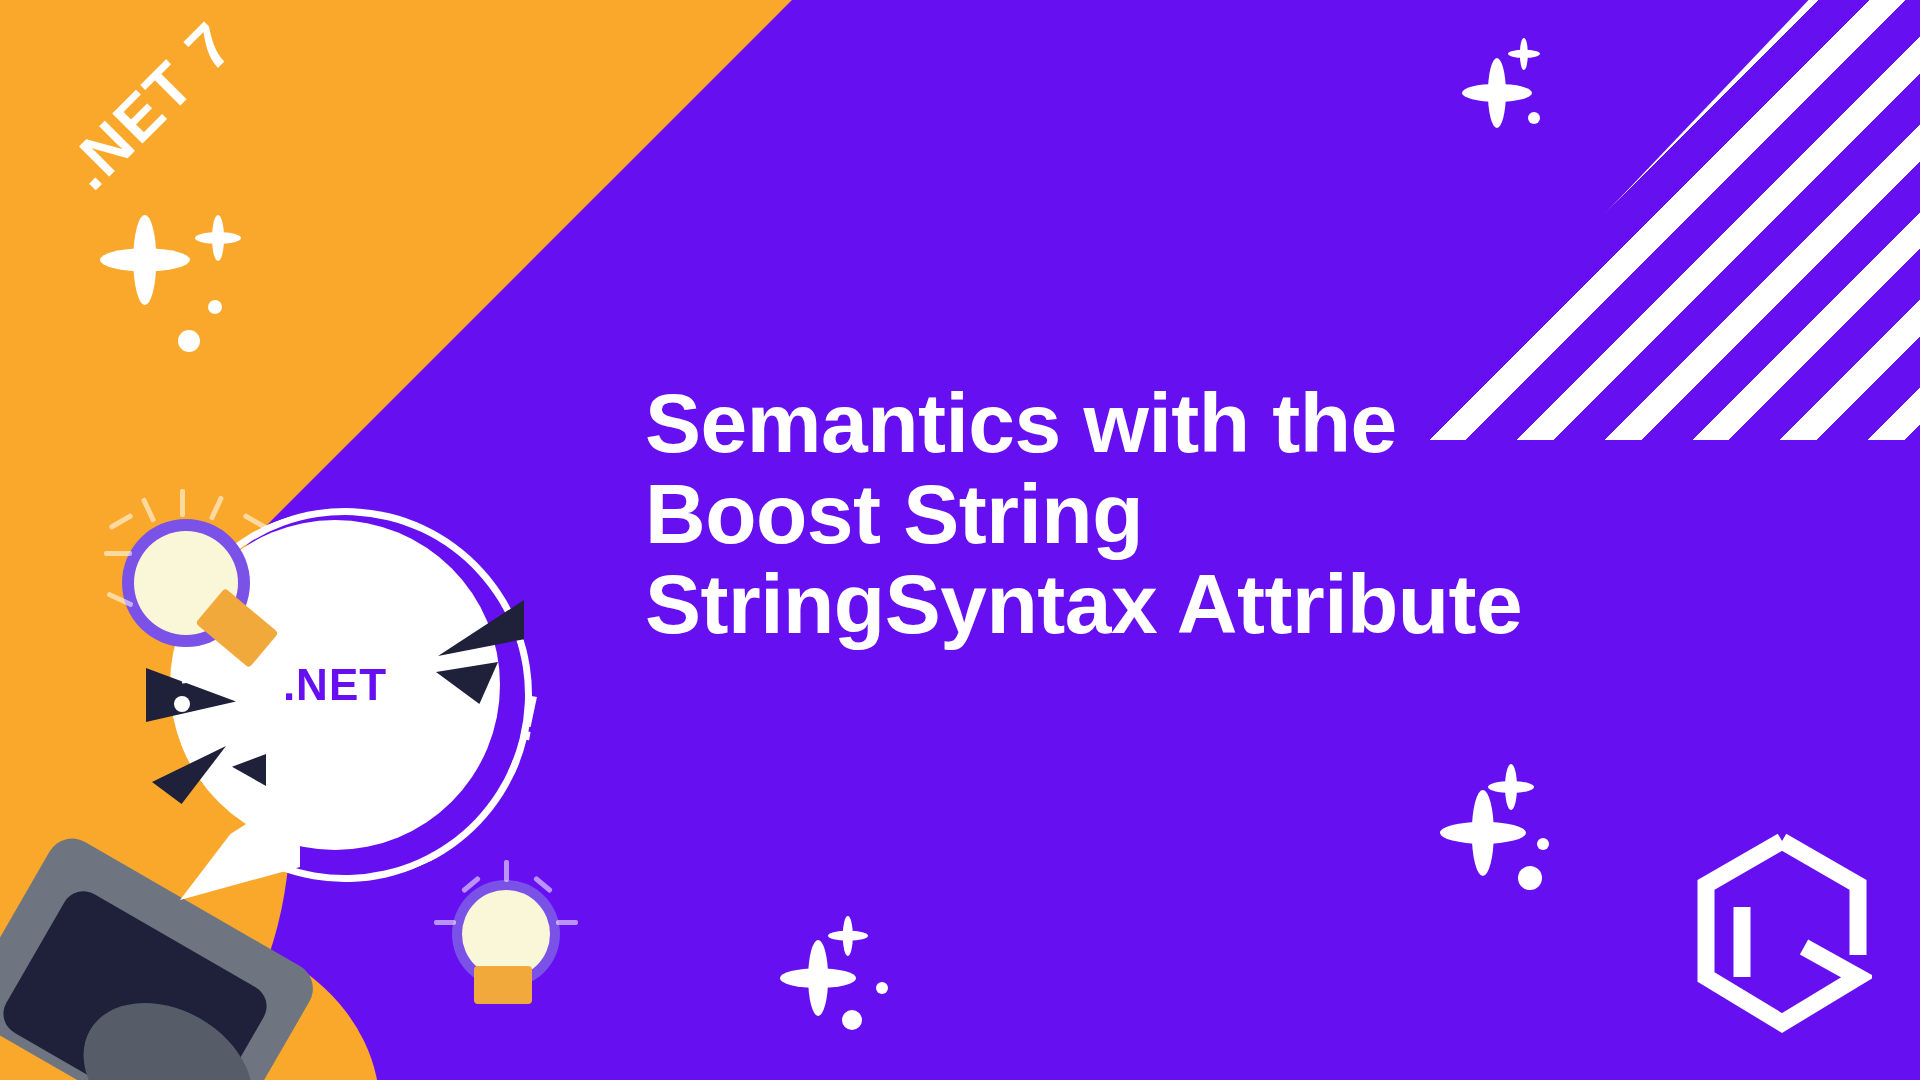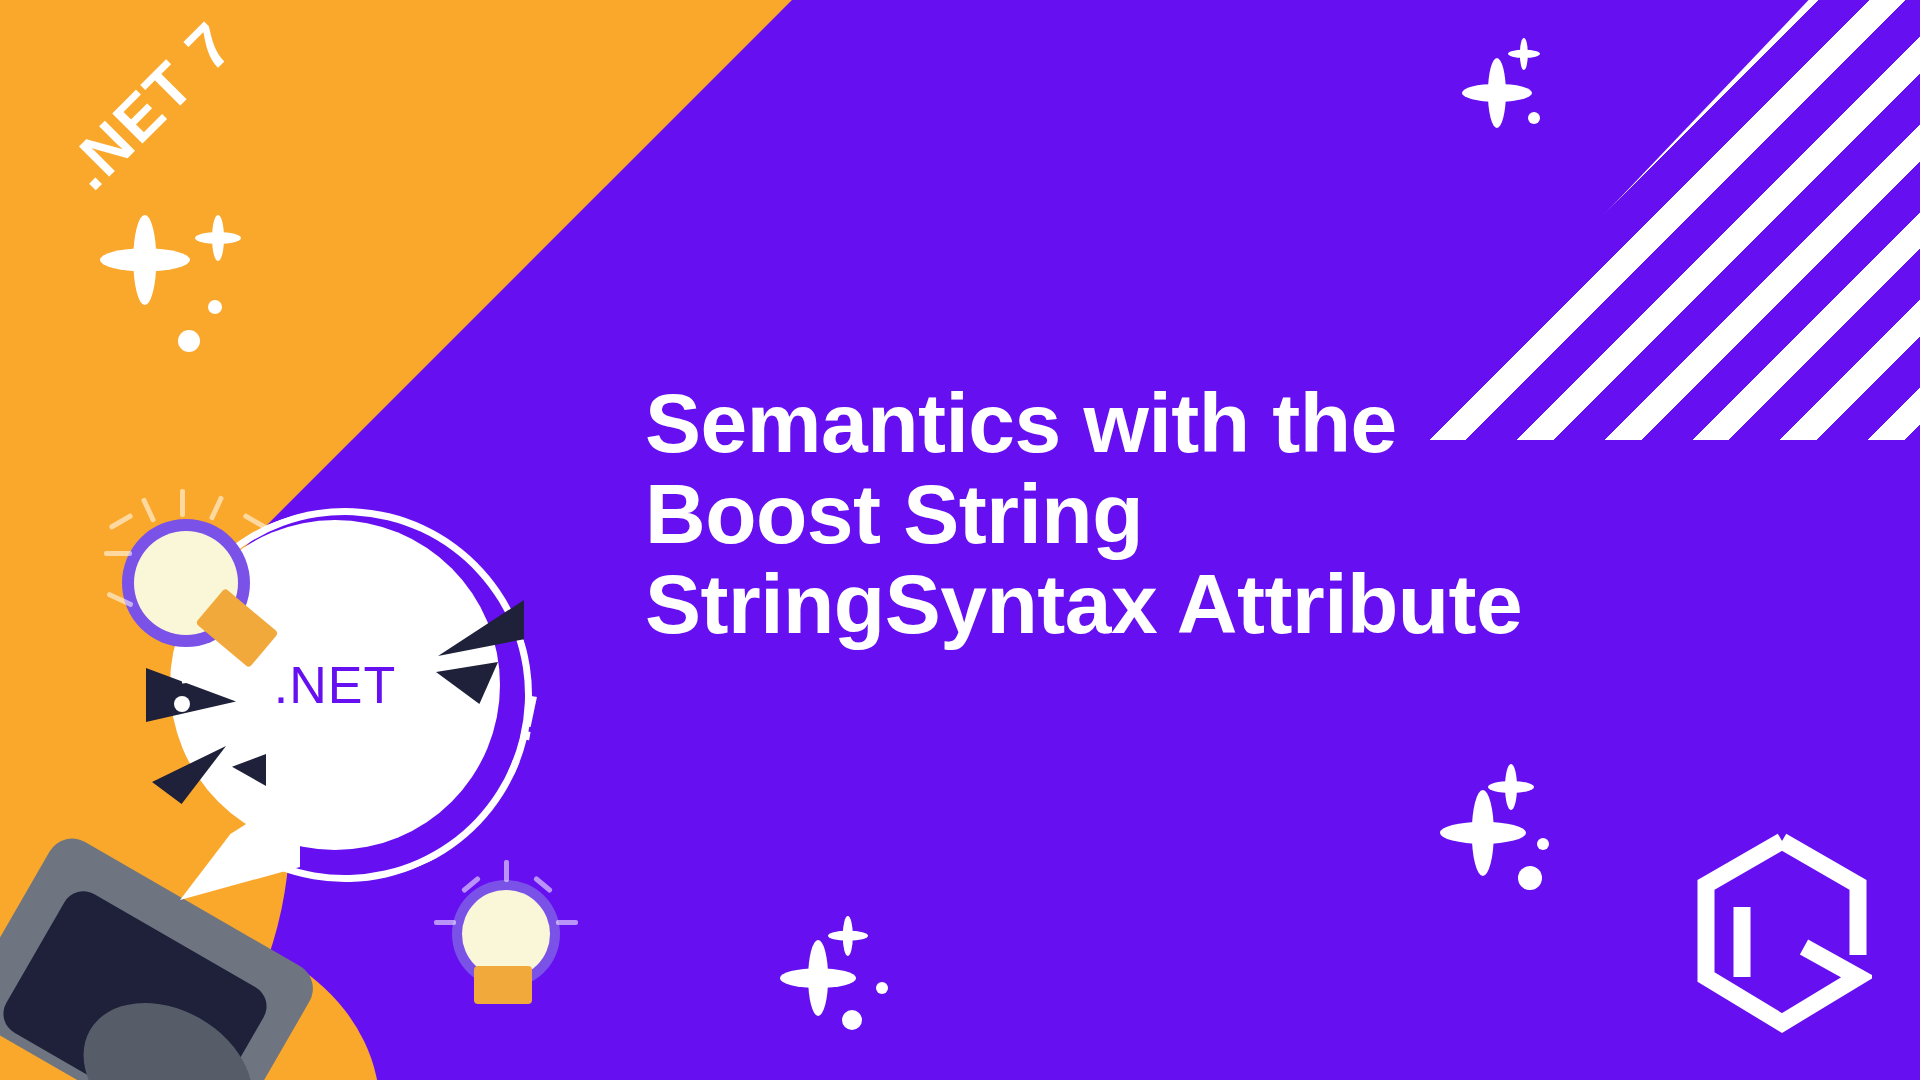--- a/index.html
+++ b/index.html
@@ -140,22 +140,22 @@
     left: 50px;
     top: 20px;
     width: 330px;
     height: 330px;
     display: flex;
     flex-direction: column;
     align-items: center;
     justify-content: center;
     z-index: 5;
     color: #6610F2;
-    font-weight: 400;
-    font-size: 52px;
+    font-weight: 700;
+    font-size: 44px;
     line-height: 0.98;
     letter-spacing: 1px;
   }
   .arc {
     position: absolute;
     left: 38px;
     top: 8px;
     width: 360px;
     height: 360px;
     border: 7px solid transparent;

